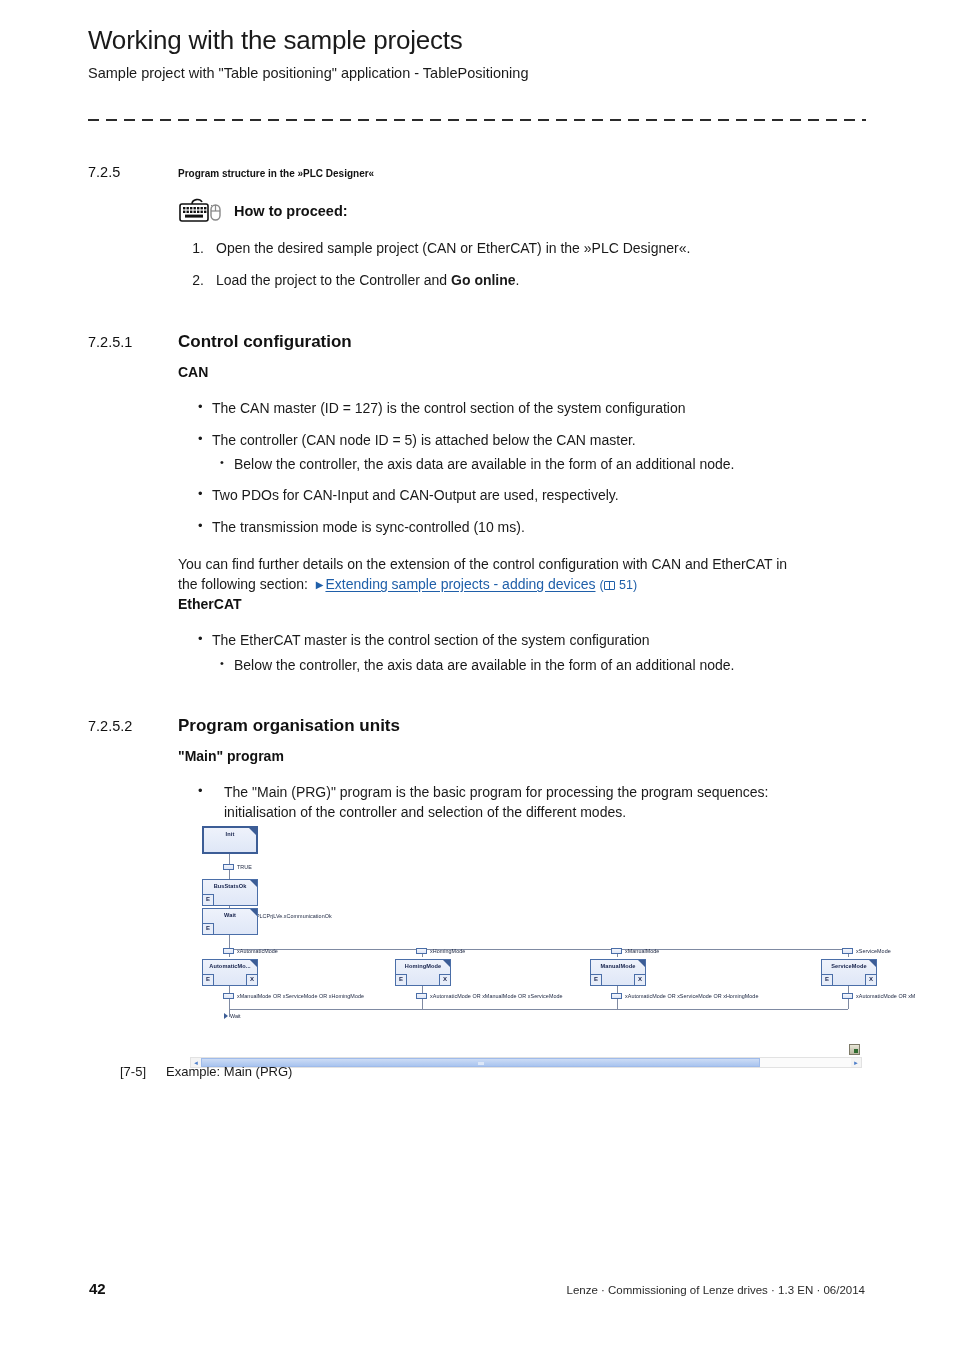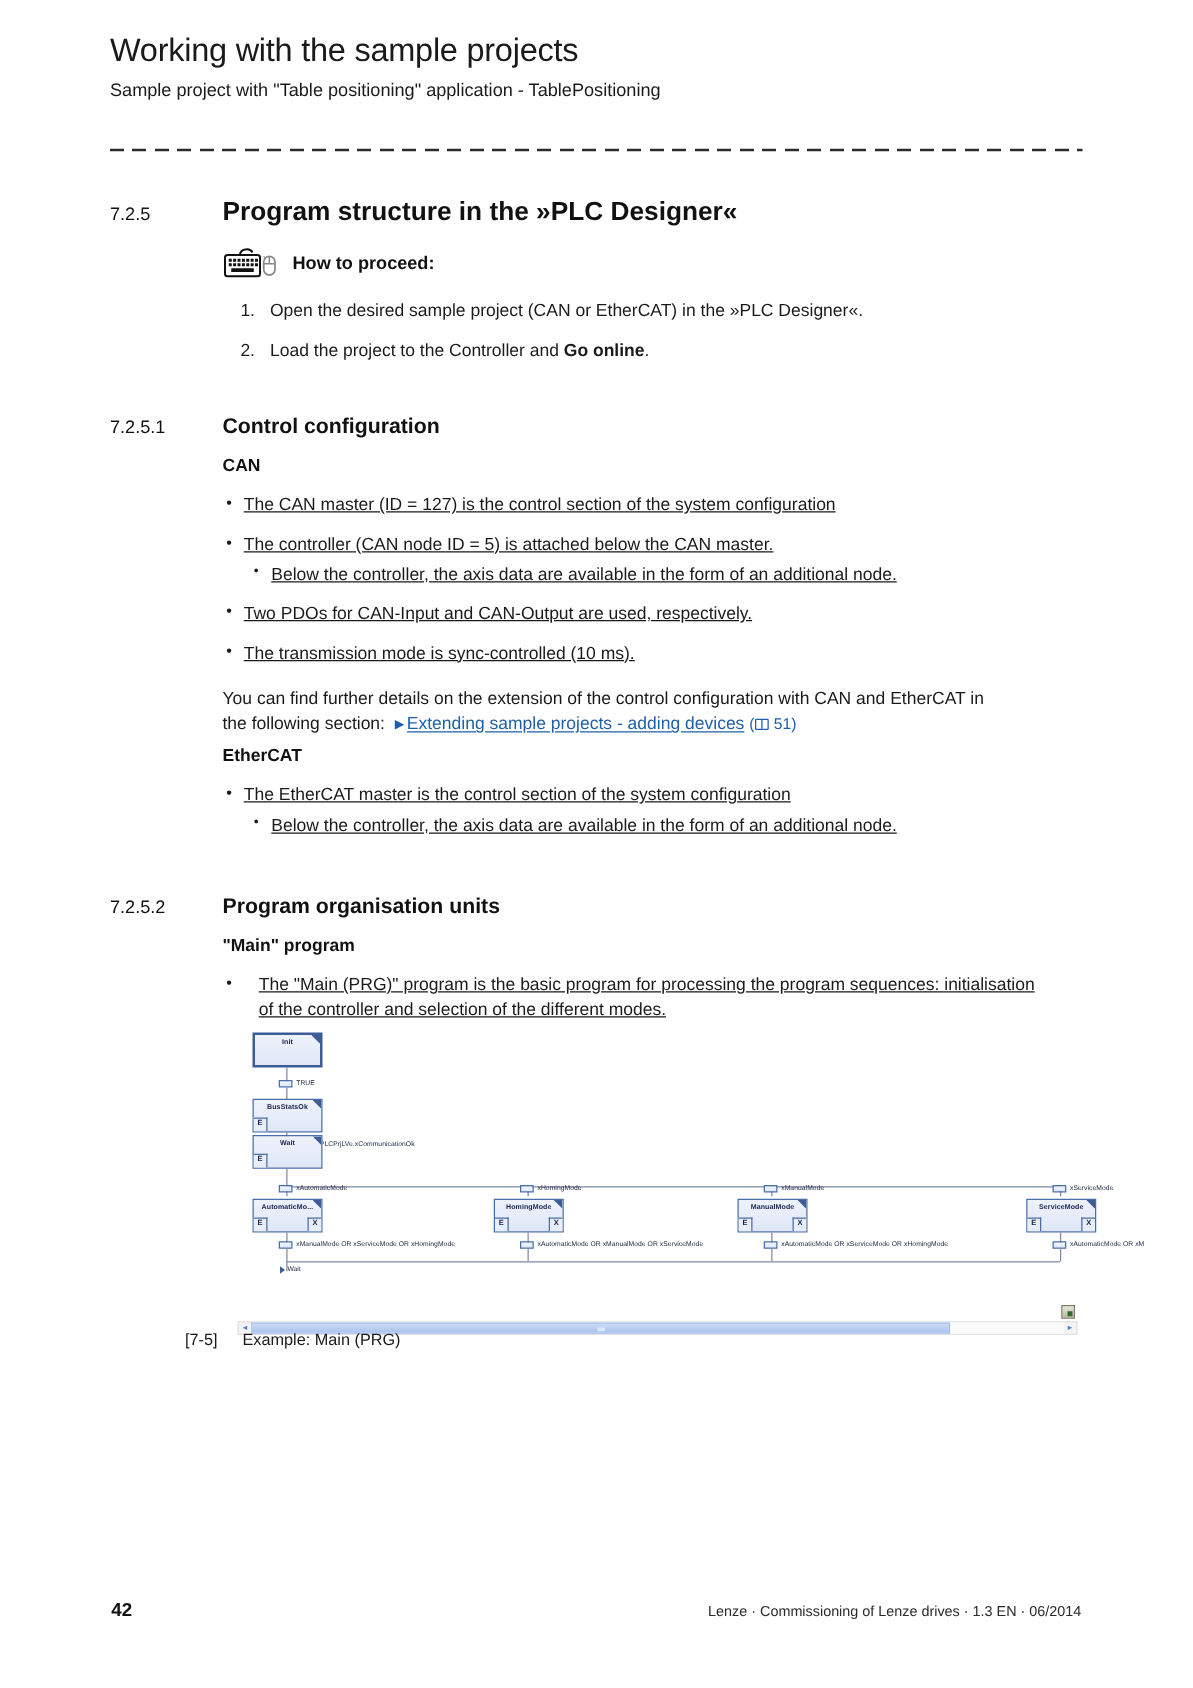--- a/index.html
+++ b/index.html
@@ -63,21 +63,21 @@
   }
   .sec-num {
     font-size: 14.5px;
     font-weight: normal;
     color: #111;
     width: 90px;
     flex: none;
     margin-top: 12px;
   }
   .sec-title {
-    font-size: 21px;
+    font-size: 10px;
     font-weight: bold;
     color: #111;
   }
   .sec-title.small {
     font-size: 17px;
   }
 
   
   .block {
     position: absolute;
@@ -123,24 +123,23 @@
     line-height: 1.35;
   }
   .ol .num {
     width: 26px;
     flex: none;
     text-align: right;
     padding-right: 12px;
   }
 
   ul.bul {
-    margin: 0;
+    margin: 17px;
     padding: 0;
     list-style: none;
-    text-decoration: underline;
   }
   ul.bul > li {
     position: relative;
     padding-left: 17px;
     margin-top: 12px;
     font-size: 14px;
     line-height: 1.38;
   }
   ul.bul > li::before {
     content: "•";
@@ -379,21 +378,21 @@
     position: absolute;
     right: 1px;
     bottom: 1px;
     width: 4px;
     height: 4px;
     background: #2f6b2f;
   }
 
   .figcaption {
     position: absolute;
-    left: 148px;
+    left: 120px;
     top: 1064px;
     display: flex;
     font-size: 13px;
     color: #1a1a1a;
   }
   .figcaption .fc-num { width: 46px; flex: none; }
 
   
   .footer-page {
     position: absolute;

